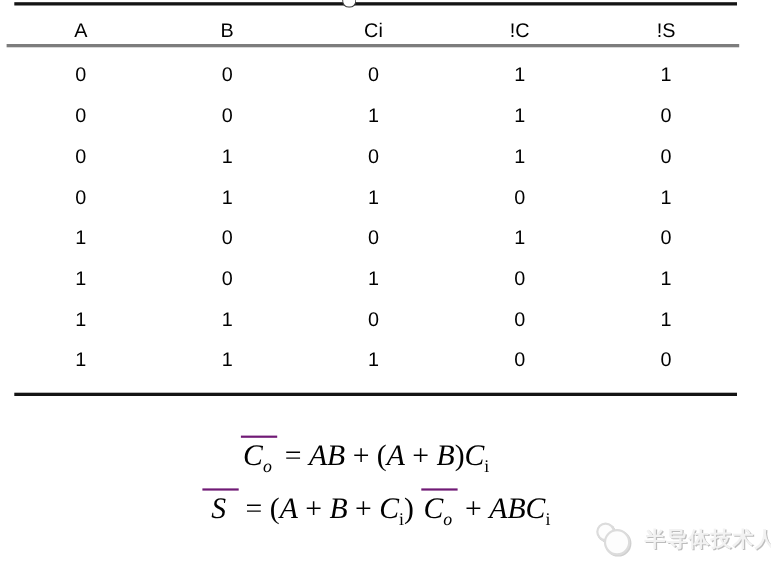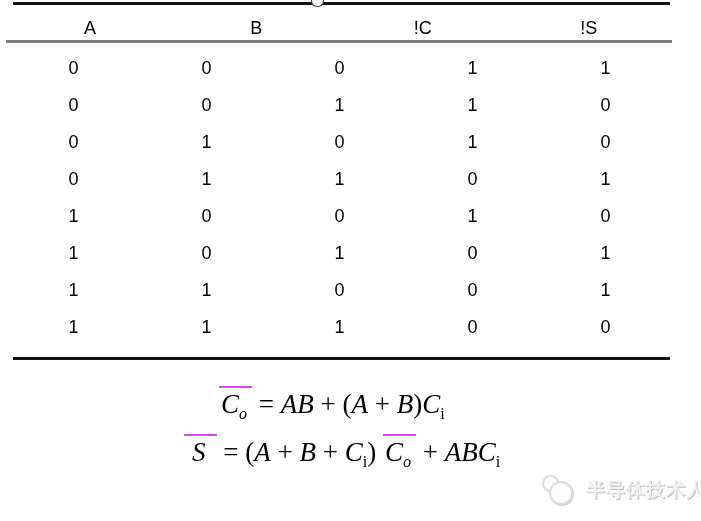--- a/index.html
+++ b/index.html
@@ -25,21 +25,21 @@
   .trow{display:flex;height:37px;align-items:center;}
   .tcell{flex:1;text-align:center;font-size:18px;}
   
   .eq{
     position:absolute;font-family:"Liberation Serif",serif;font-size:27px;
     color:#000;white-space:nowrap;
   }
   .eq1{left:219px;top:386px;}
   .eq2{left:184px;top:434px;}
   .eq .it{font-style:italic;}
-  .eq .bar{display:inline-block;border-top:2px solid #d946ef;padding:1px 5px 0 2px;line-height:1.15;}
+  .eq .bar{display:inline-block;border-top:2px solid #701a75;padding:1px 5px 0 2px;line-height:1.15;margin-top:10px;}
   .eq .bar.wide{padding:1px 11px 0 8px;}
   .eq sub{font-size:60%;line-height:0;}
   
   .watermark{
     position:absolute;left:540px;top:470px;height:40px;
     display:flex;align-items:center;gap:8px;
   }
   .wm-logo{position:relative;width:38px;height:34px;}
   .wm-circle{
     position:absolute;border-radius:50%;background:#fdfdfd;
@@ -57,20 +57,21 @@
 <body>
 
 <div class="page">
 
   <div class="rule rule-top"></div>
   <span class="crop-artifact"></span>
 
   <div class="thead" id="thead">
       <span class="hcell">A</span>
       <span class="hcell">B</span>
+      <span class="hcell">Ci</span>
       <span class="hcell">!C</span>
       <span class="hcell">!S</span>
     </div>
   <div class="rule rule-head"></div>
 
   <div class="tbody" id="tbody">
       <div class="trow">
         <span class="tcell">0</span>
         <span class="tcell">0</span>
         <span class="tcell">0</span>

